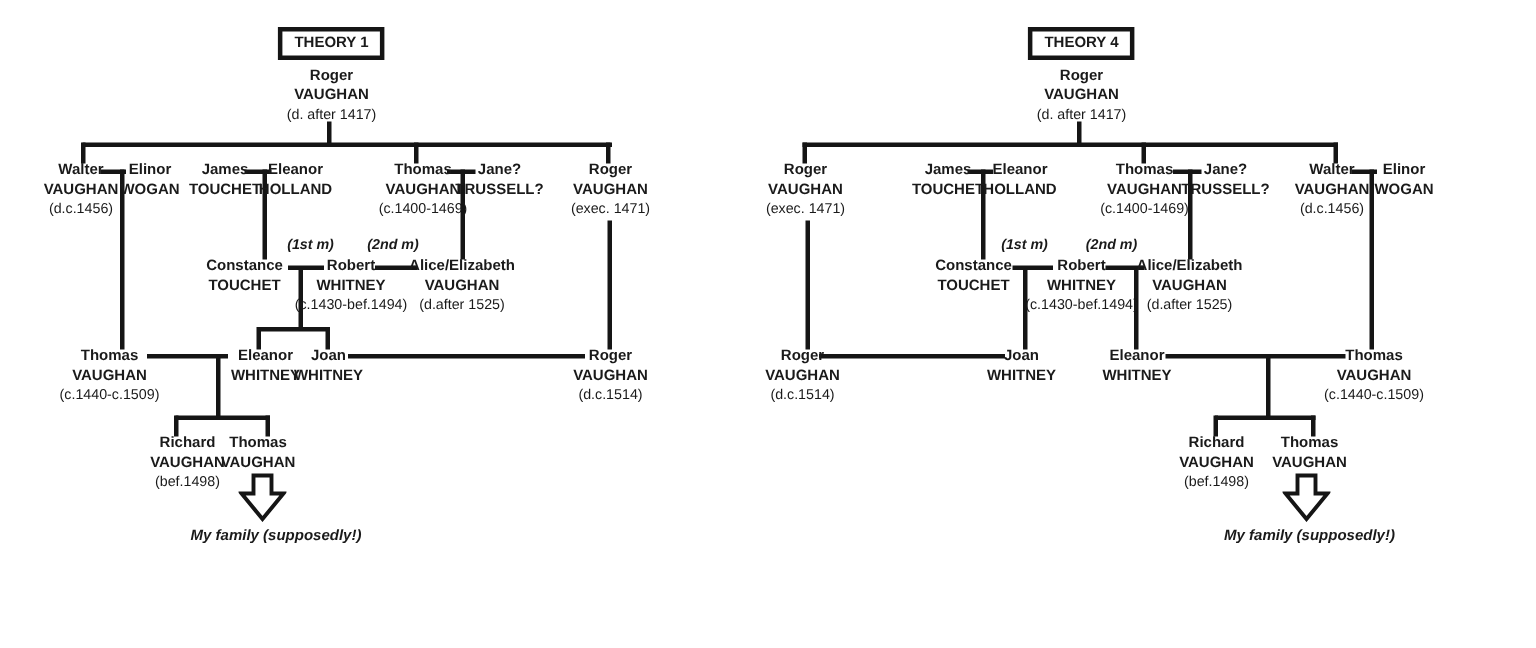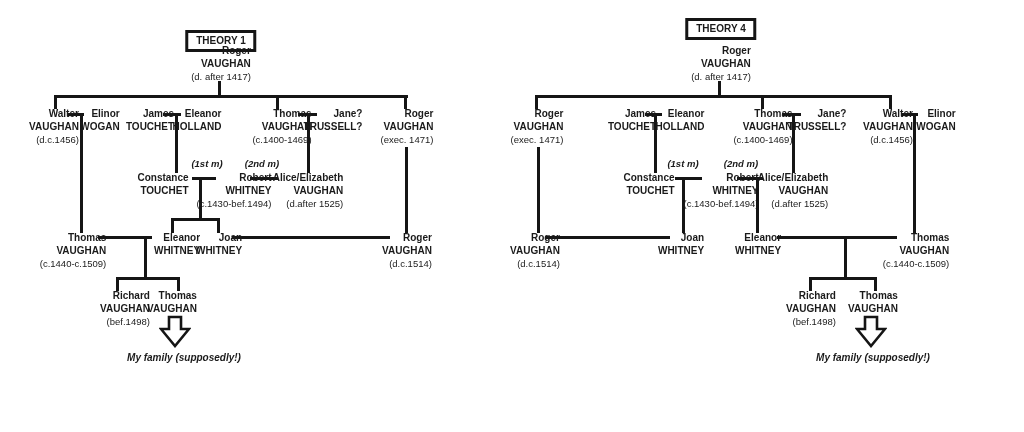--- a/index.html
+++ b/index.html
@@ -2,21 +2,21 @@
 <html><head>
 <meta charset="utf-8">
 <style>
   html,body { margin:0; padding:0; background:#ffffff; }
   .canvas {
     position:relative; width:1024px; height:432px; background:#ffffff;
     font-family:"Liberation Sans", sans-serif; color:#1a1a1a; overflow:hidden;
   }
   .node {
     position:absolute; transform:translateX(-50%);
-    text-align:right; line-height:13px; white-space:nowrap;
+    text-align:center; line-height:13px; white-space:nowrap;
   }
   .node .nm { display:block; font-weight:bold; font-size:10px; }
   .node .dt { display:block; font-weight:normal; font-size:9.5px; }
   .h, .v { position:absolute; background:#151515; }
   .h { height:3px; }
   .v { width:3px; }
   .tbox {
     position:absolute; transform:translateX(-50%);
     border:3px solid #151515; background:#ffffff;
     font-weight:bold; font-size:10px; line-height:14px; padding:1px 8px;
@@ -30,21 +30,21 @@
     position:absolute; transform:translateX(-50%);
     font-style:italic; font-size:10px; font-weight:bold; white-space:nowrap;
   }
   .arrow { position:absolute; transform:translateX(-50%); }
 </style>
 </head>
 <body>
 
 <div class="canvas">
 
-  <div class="tbox" style="left:221px;top:30px">THEORY 1</div>
+  <div class="tbox" style="left:221px;top:18px">THEORY 1</div>
 
   <div class="v" style="left:218px;top:81px;height:16px"></div>
   <div class="h" style="left:55px;top:95px;width:353px"></div>
   <div class="v" style="left:54px;top:95px;height:14px"></div>
   <div class="v" style="left:276px;top:95px;height:14px"></div>
   <div class="v" style="left:404px;top:95px;height:14px"></div>
   <div class="h" style="left:67px;top:113px;width:17px"></div>
   <div class="h" style="left:163px;top:113px;width:18px"></div>
   <div class="h" style="left:298px;top:113px;width:19px"></div>
   <div class="v" style="left:80px;top:113px;height:120px"></div>

